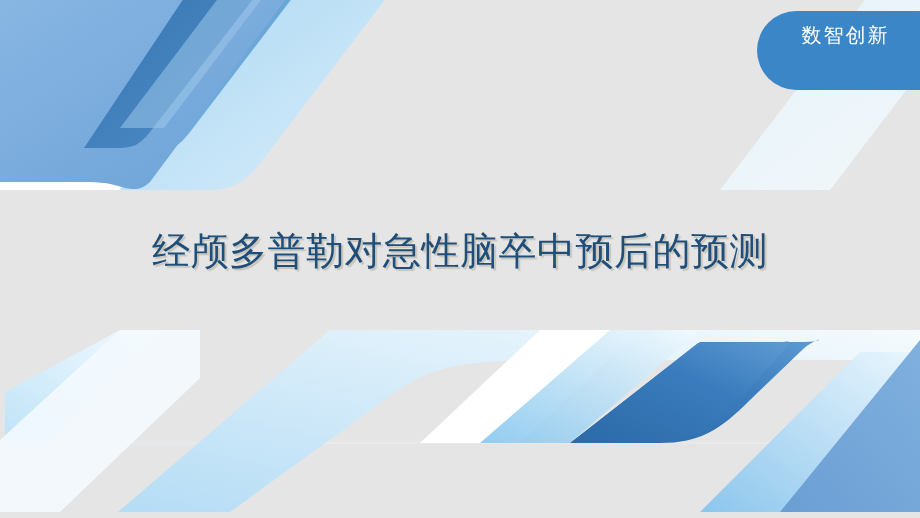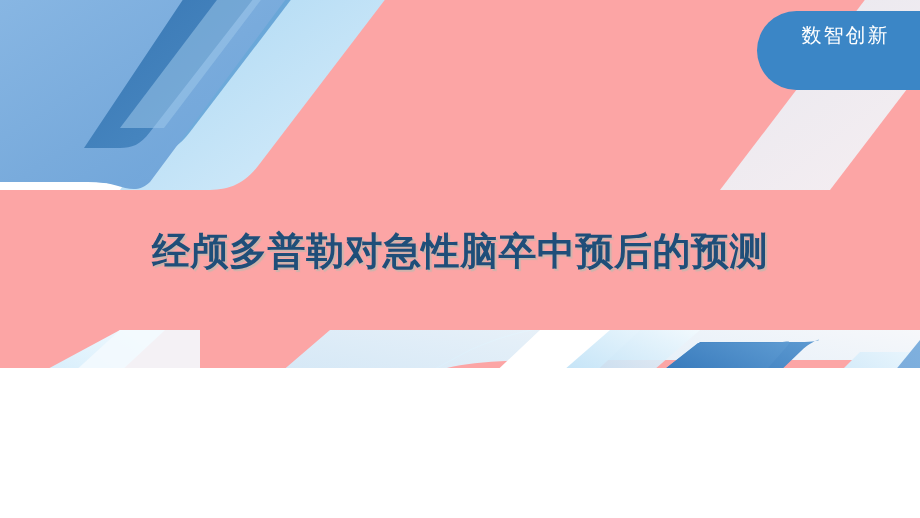--- a/index.html
+++ b/index.html
@@ -7,23 +7,23 @@
     margin: 0;
     padding: 0;
     background: #ffffff;
   }
   body {
     font-family: "Liberation Sans", "DejaVu Sans", sans-serif;
   }
   #slide {
     position: relative;
     width: 920px;
-    height: 368px;
+    height: 518px;
     overflow: hidden;
-    background: #fca5a5;
+    background: #e5e5e5;
   }
   #bg-art {
     position: absolute;
     left: 0;
     top: 0;
     width: 920px;
     height: 518px;
     display: block;
   }
   #title-wrap {
@@ -31,21 +31,21 @@
     left: 0;
     top: 228px;
     width: 920px;
     text-align: center;
     pointer-events: none;
   }
   #slide-title {
     display: inline-block;
     font-family: "DejaVu Sans", "Liberation Sans", sans-serif;
     font-size: 38px;
-    font-weight: bold;
+    font-weight: normal;
     letter-spacing: 0.5px;
     color: #1f4e79;
     text-shadow: 2px 2px 1px rgba(190,185,175,0.75);
     white-space: nowrap;
     line-height: 46px;
   }
   #badge {
     position: absolute;
     right: 0;
     top: 11px;

